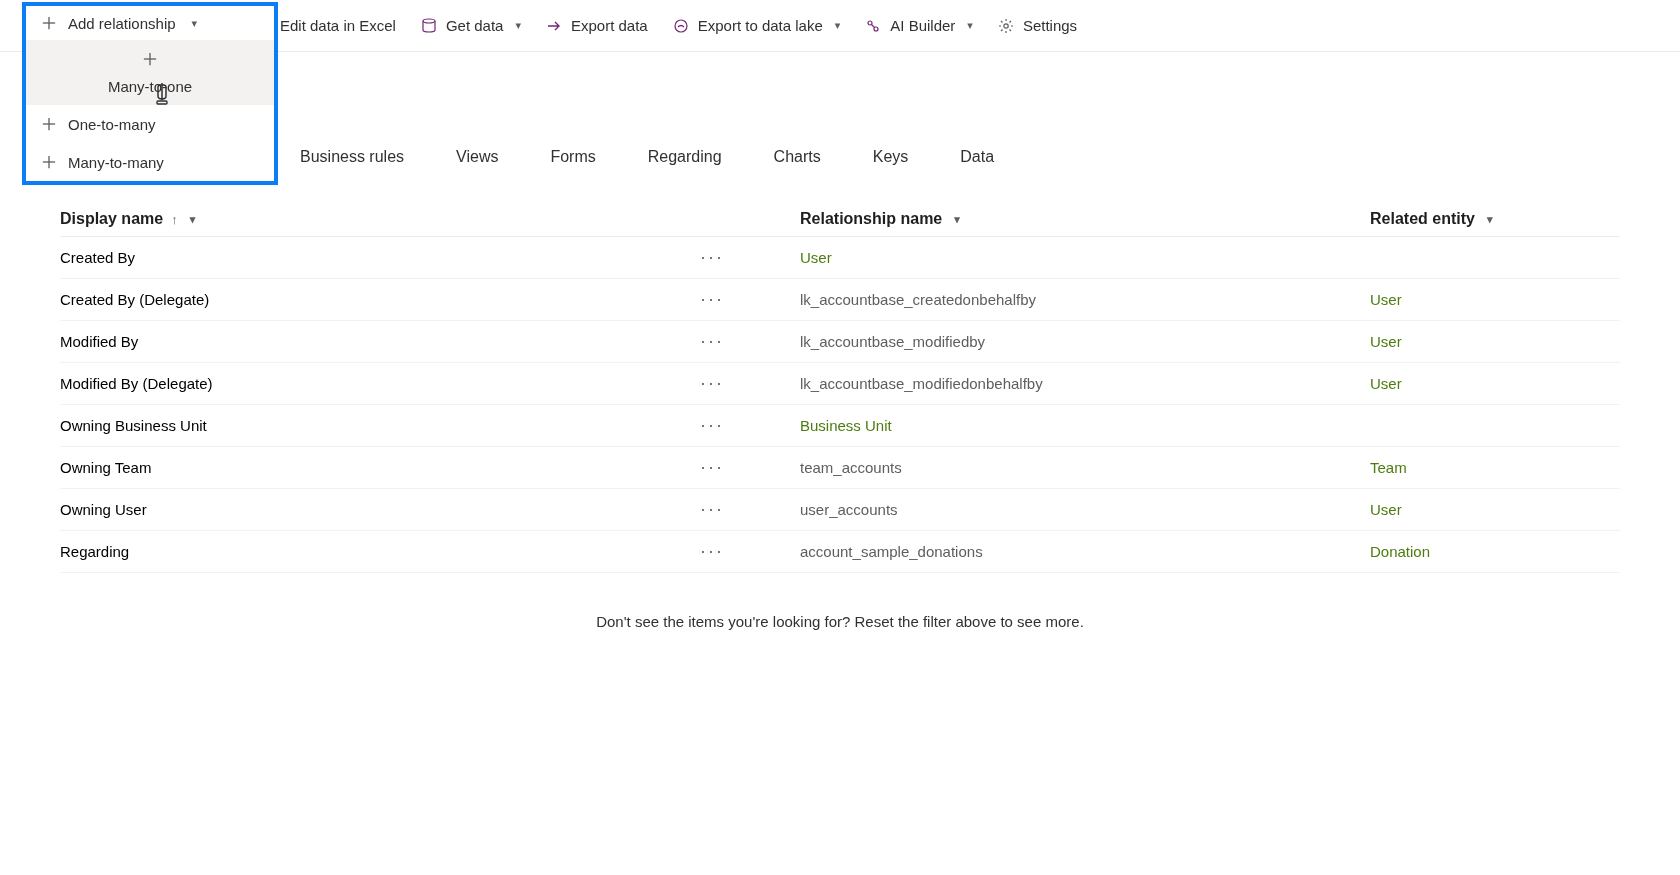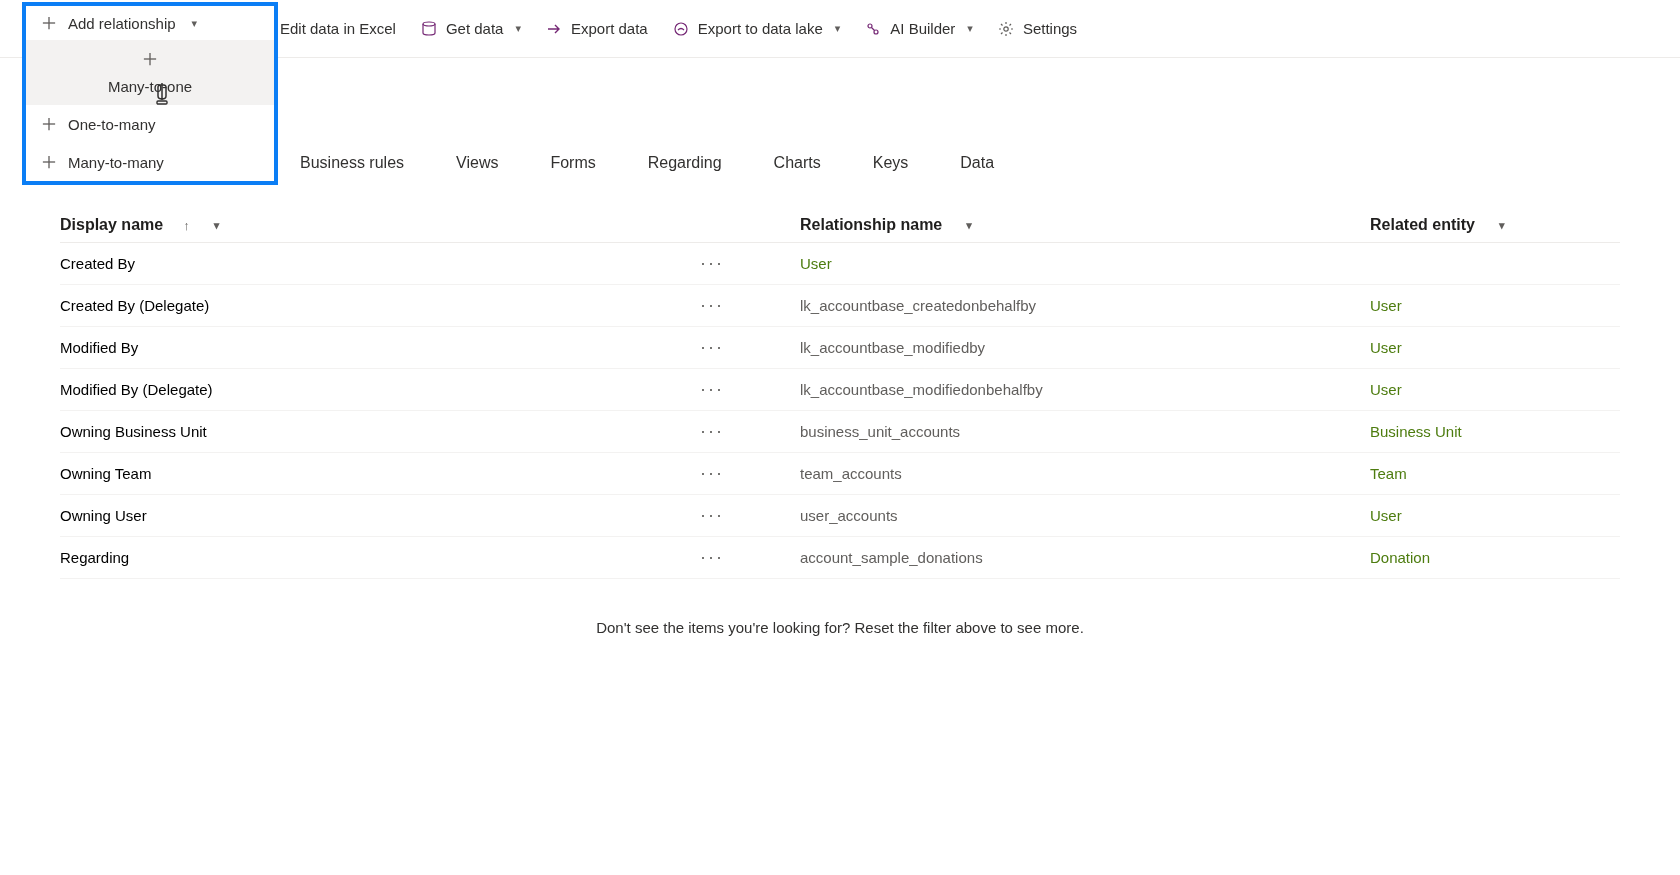--- a/index.html
+++ b/index.html
@@ -9,21 +9,21 @@
     color: #323130;
     font-size: 14px;
     width: 1680px;
   }
   .toolbar {
     display: flex;
     align-items: center;
     padding: 6px 12px;
     gap: 0;
     border-bottom: 1px solid #edebe9;
-    height: 58px;
+    height: 52px;
     position: relative;
   }
   .toolbar-btn {
     display: inline-flex;
     align-items: center;
     gap: 8px;
     padding: 6px 12px;
     cursor: pointer;
     font-size: 15px;
     color: #323130;
@@ -91,21 +91,21 @@
   .thead {
     display: grid;
     grid-template-columns: 740px 570px 1fr;
     align-items: center;
     padding: 8px 0;
     border-bottom: 1px solid #edebe9;
     font-size: 16px;
     font-weight: 600;
     color: #201f1e;
   }
-  .th { display:flex; align-items:center; gap:20px; cursor:pointer; }
+  .th { display:flex; align-items:center; gap:8px; cursor:pointer; }
   .th .sort { font-size:13px; color:#605e5c; }
   .th .hdrchev { font-size:11px; color:#605e5c; margin-left:4px; }
   .trow {
     display: grid;
     grid-template-columns: 640px 100px 570px 1fr;
     align-items: center;
     padding: 10px 0;
     border-bottom: 1px solid #f3f2f1;
     font-size: 15px;
   }
@@ -286,21 +286,20 @@
       </div>
       <div class="trow">
         <div class="cell-name">Modified By (Delegate)</div>
         <div class="cell-dots">···</div>
         <div class="cell-rel">lk_accountbase_modifiedonbehalfby</div>
         <div class="cell-ent">User</div>
       </div>
       <div class="trow">
         <div class="cell-name">Owning Business Unit</div>
         <div class="cell-dots">···</div>
-        <div class="cell-rel">business_unit_accounts</div>
         <div class="cell-ent">Business Unit</div>
       </div>
       <div class="trow">
         <div class="cell-name">Owning Team</div>
         <div class="cell-dots">···</div>
         <div class="cell-rel">team_accounts</div>
         <div class="cell-ent">Team</div>
       </div>
       <div class="trow">
         <div class="cell-name">Owning User</div>

